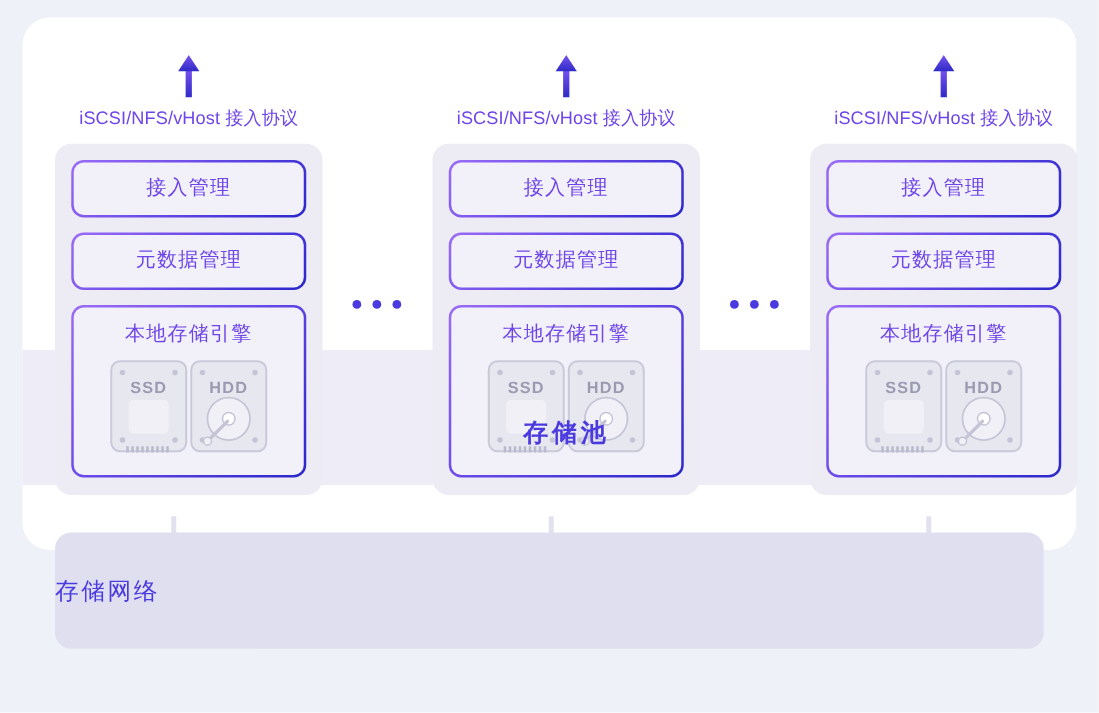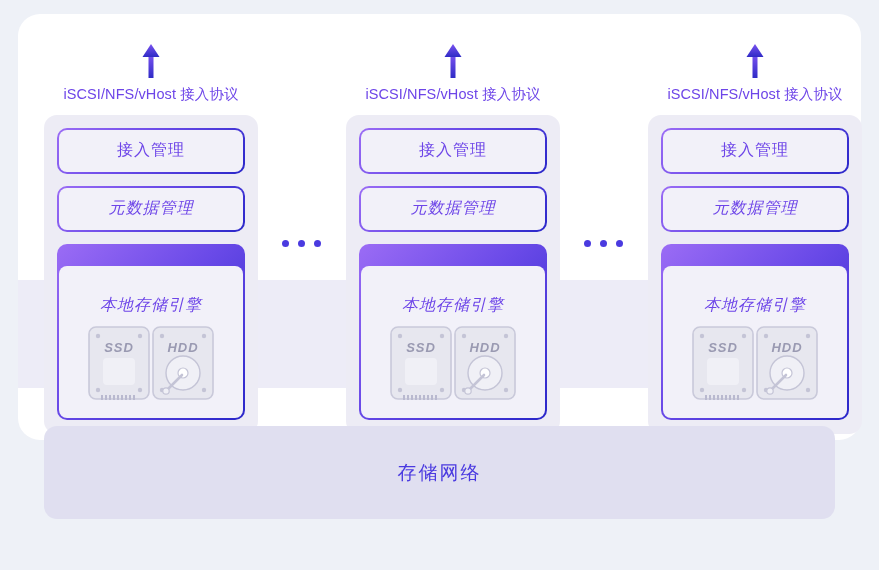--- a/index.html
+++ b/index.html
@@ -72,36 +72,35 @@
     padding: 13px 13px 14px 13px;
   }
 
   
   .gbox {
     position: relative;
     border-radius: 10px;
     background: linear-gradient(135deg, #9b6cf5 0%, #6a4ae8 45%, #2a27c9 100%);
     padding: 2px;
   }
-  .gbox + .gbox { margin-top: 12px; font-style: italic; }
+  .gbox + .gbox { margin-top: 12px; }
   .gbox-inner {
     background: #f2f1f9;
     border-radius: 8px;
     text-align: center;
     color: #6d45e8;
     font-size: 16px;
     letter-spacing: 1px;
   }
   .gbox-inner.pill { padding: 10px 0 11px 0; }
 
   
   .engine-box { margin-top: 12px; }
   .engine-inner {
-    padding: 29px 10px 13px 10px;
-    margin-top: 20px;
+    padding: 11px 10px 13px 10px;
   }
   .engine-title {
     color: #6d45e8;
     font-size: 16px;
     letter-spacing: 1px;
     text-align: center;
     margin-bottom: 9px;
   }
   .disks {
     display: flex;
@@ -159,21 +158,21 @@
   .network-bar {
     position: absolute;
     left: 26px;
     top: 412px;
     width: 791px;
     height: 93px;
     background: #e0dff0;
     border-radius: 13px;
     display: flex;
     flex-direction: column;
-    align-items: center;
+    align-items: flex-start;
     justify-content: center;
     z-index: 2;
   }
   .network-title {
     font-size: 19px;
     color: #4a3ae0;
     letter-spacing: 2px;
   }
   .network-sub {
     margin-top: 9px;
@@ -304,20 +303,21 @@
               <circle cx="11" cy="11" r="2.2" fill="#c4c4d6"></circle>
                 <circle cx="53" cy="11" r="2.2" fill="#c4c4d6"></circle>
               <circle cx="11" cy="65" r="2.2" fill="#c4c4d6"></circle>
                 <circle cx="53" cy="65" r="2.2" fill="#c4c4d6"></circle>
               <text x="32" y="27" text-anchor="middle" font-family="Liberation Sans, sans-serif" font-size="13" font-weight="bold" fill="#9a9ab2">HDD</text>
               <circle cx="32" cy="48" r="17" fill="#f0f0f6" stroke="#c4c4d6" stroke-width="1.4"></circle>
               <circle cx="32" cy="48" r="5" fill="#ffffff" stroke="#c4c4d6" stroke-width="1.2"></circle>
               <path d="M16 65 L31 50" stroke="#c4c4d6" stroke-width="2.6" stroke-linecap="round" fill="none"></path>
               <circle cx="15" cy="66" r="3.2" fill="#f0f0f6" stroke="#c4c4d6" stroke-width="1.2"></circle>
             </svg>
+            <div class="pool-label">存储池</div>
           </div>
         </div>
       </div>
     </div>
   </div>
 
   <div class="node-col n2">
     <div class="arrow-wrap">
       <svg class="arrow-svg" width="18" height="34" viewBox="0 0 18 34">
         <defs>

